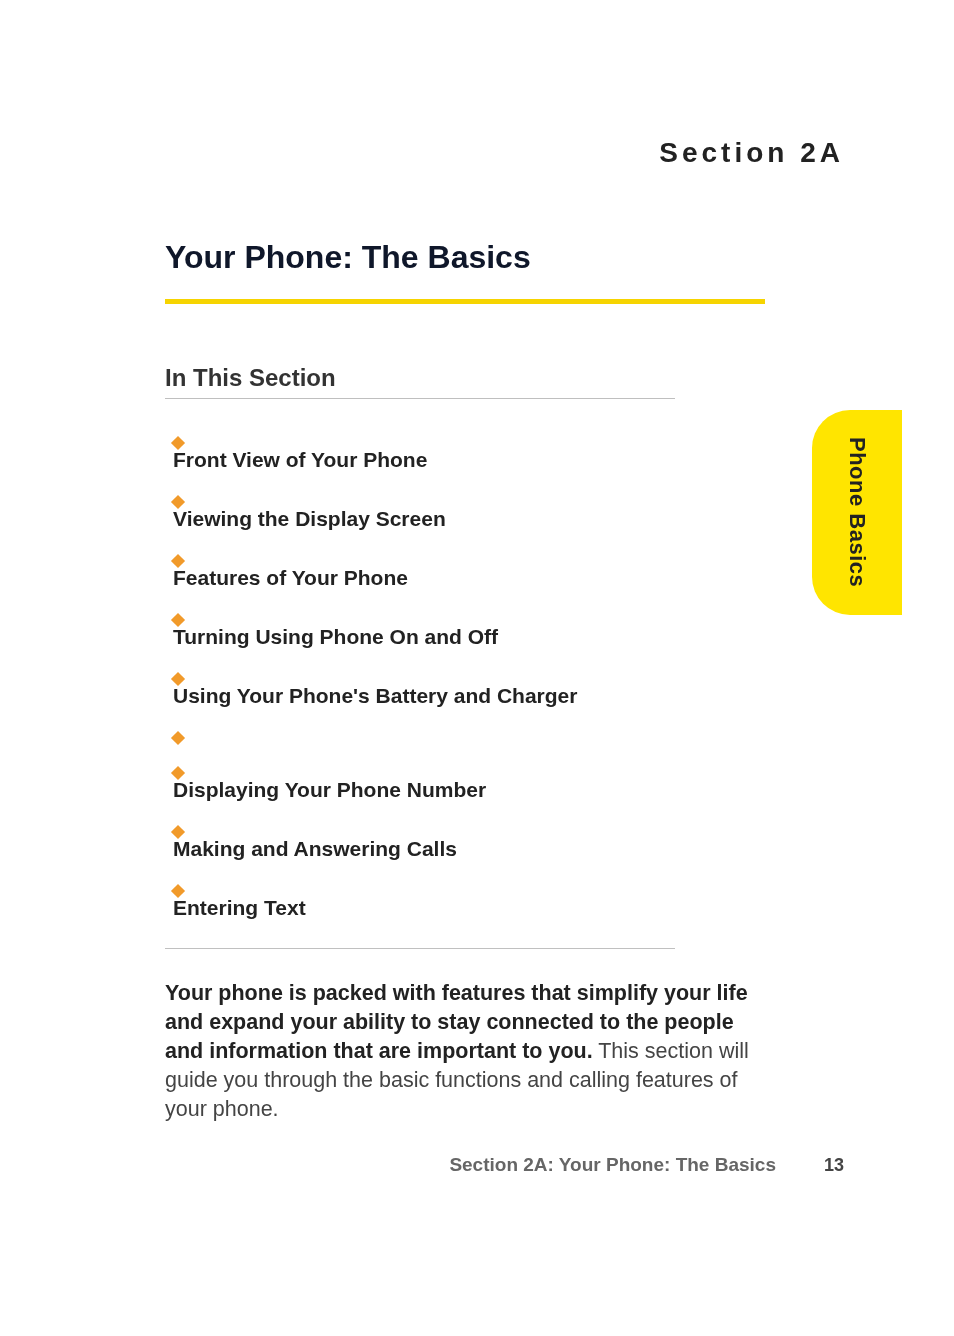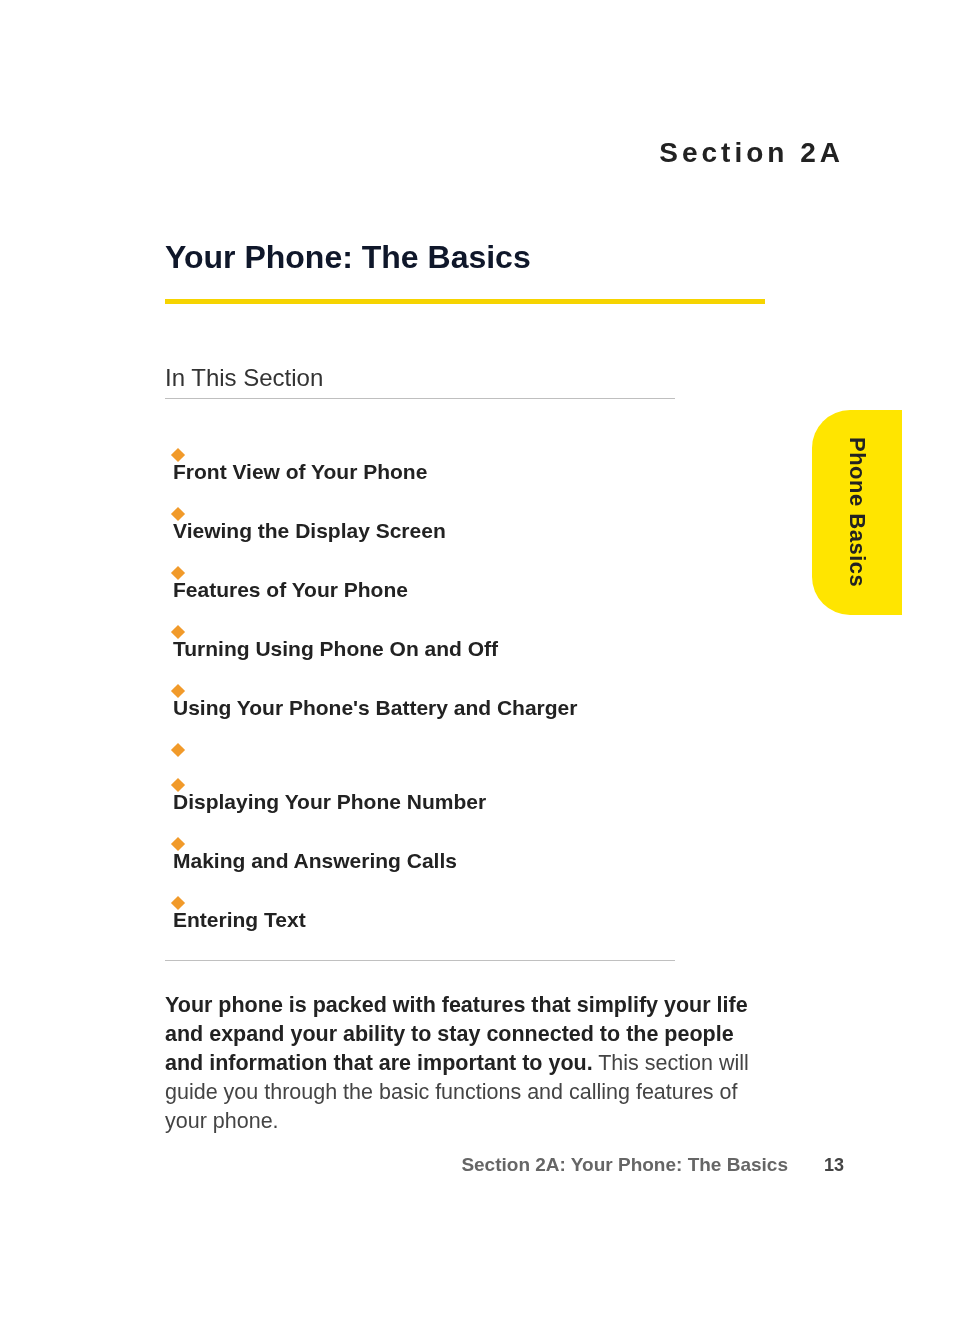--- a/index.html
+++ b/index.html
@@ -27,25 +27,25 @@
     margin-bottom: 23px;
   }
   .title-rule {
     height: 5px;
     background: #f6d400;
     width: 100%;
     margin-bottom: 60px;
   }
   .subheading {
     font-size: 24px;
-    font-weight: 400;
+    font-weight: 700;
     color: #333;
     padding-bottom: 6px;
     border-bottom: 1px solid #bfbfbf;
-    margin-bottom: 44px;
+    margin-bottom: 32px;
     width: 510px;
   }
   ul.toc {
     list-style: none;
     margin-left: 8px;
     margin-bottom: 28px;
   }
   ul.toc li {
     display: flex;
     align-items: flex-start;
@@ -83,21 +83,21 @@
     color: #222;
   }
   .footer {
     position: absolute;
     bottom: 160px;
     left: 165px;
     right: 110px;
     display: flex;
     justify-content: flex-end;
     align-items: baseline;
-    gap: 36px;
+    gap: 48px;
   }
   .footer-title {
     font-size: 19px;
     font-weight: 700;
     color: #666;
   }
   .footer-page {
     font-size: 18px;
     font-weight: 700;
     color: #444;

